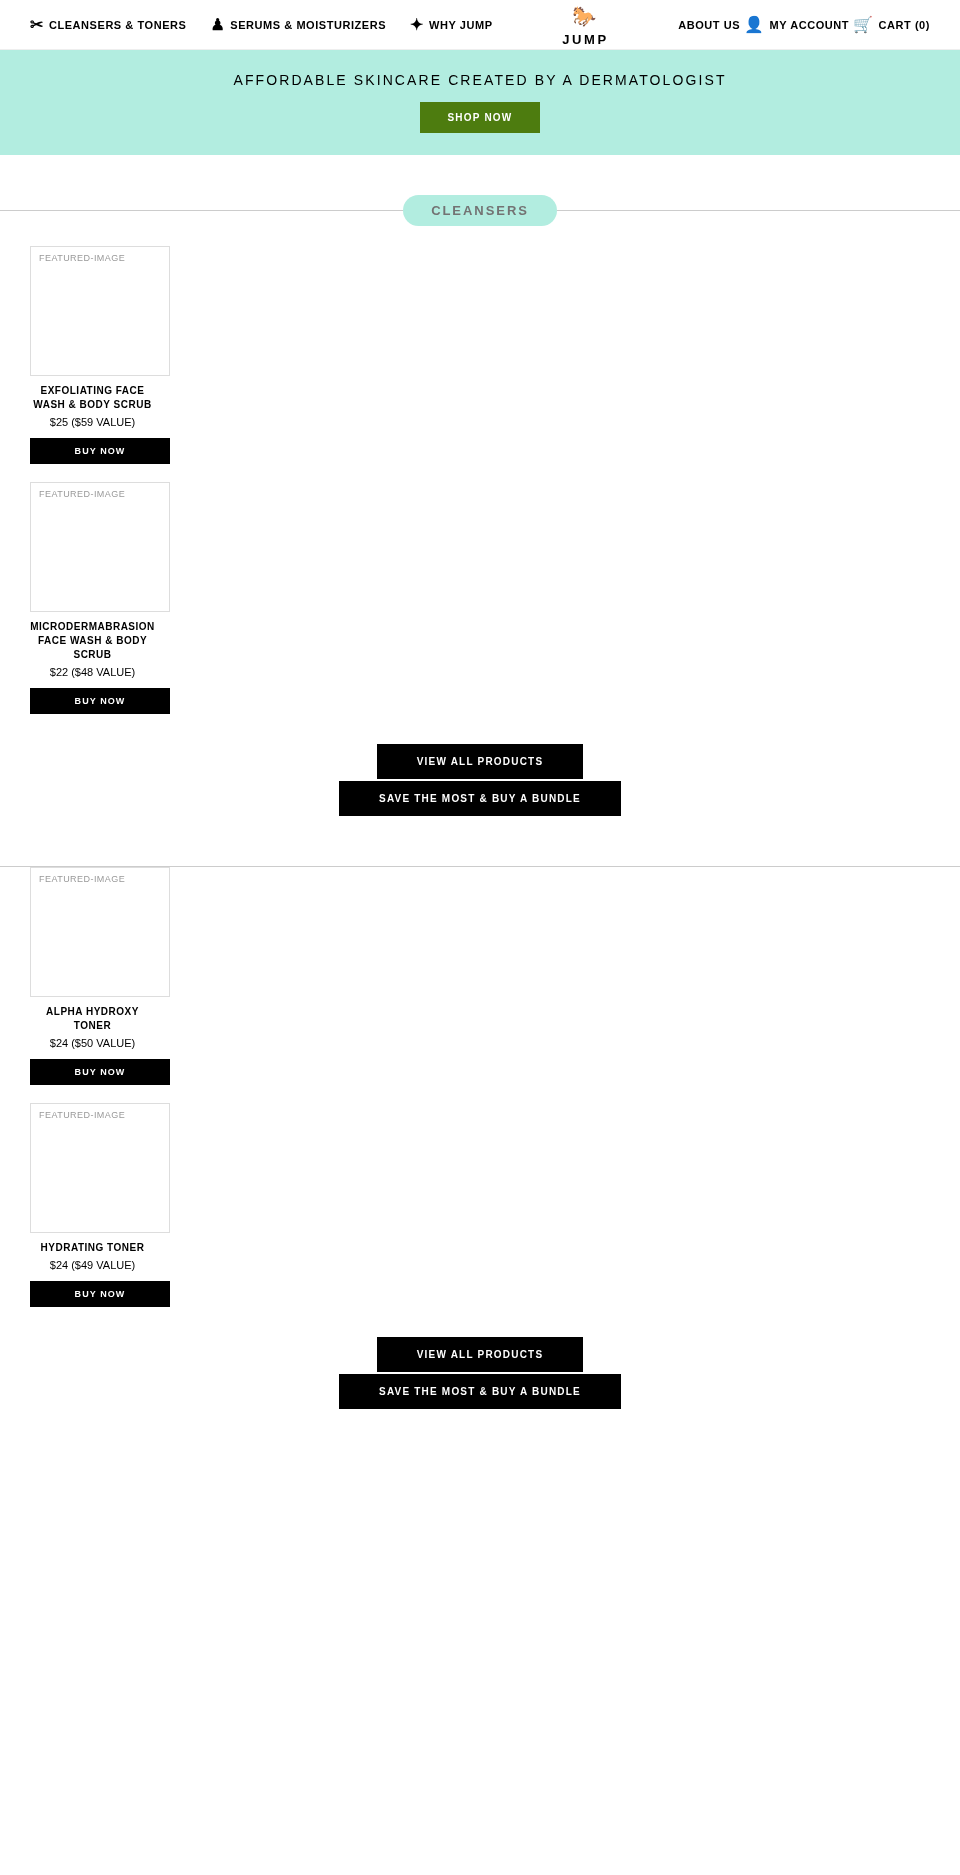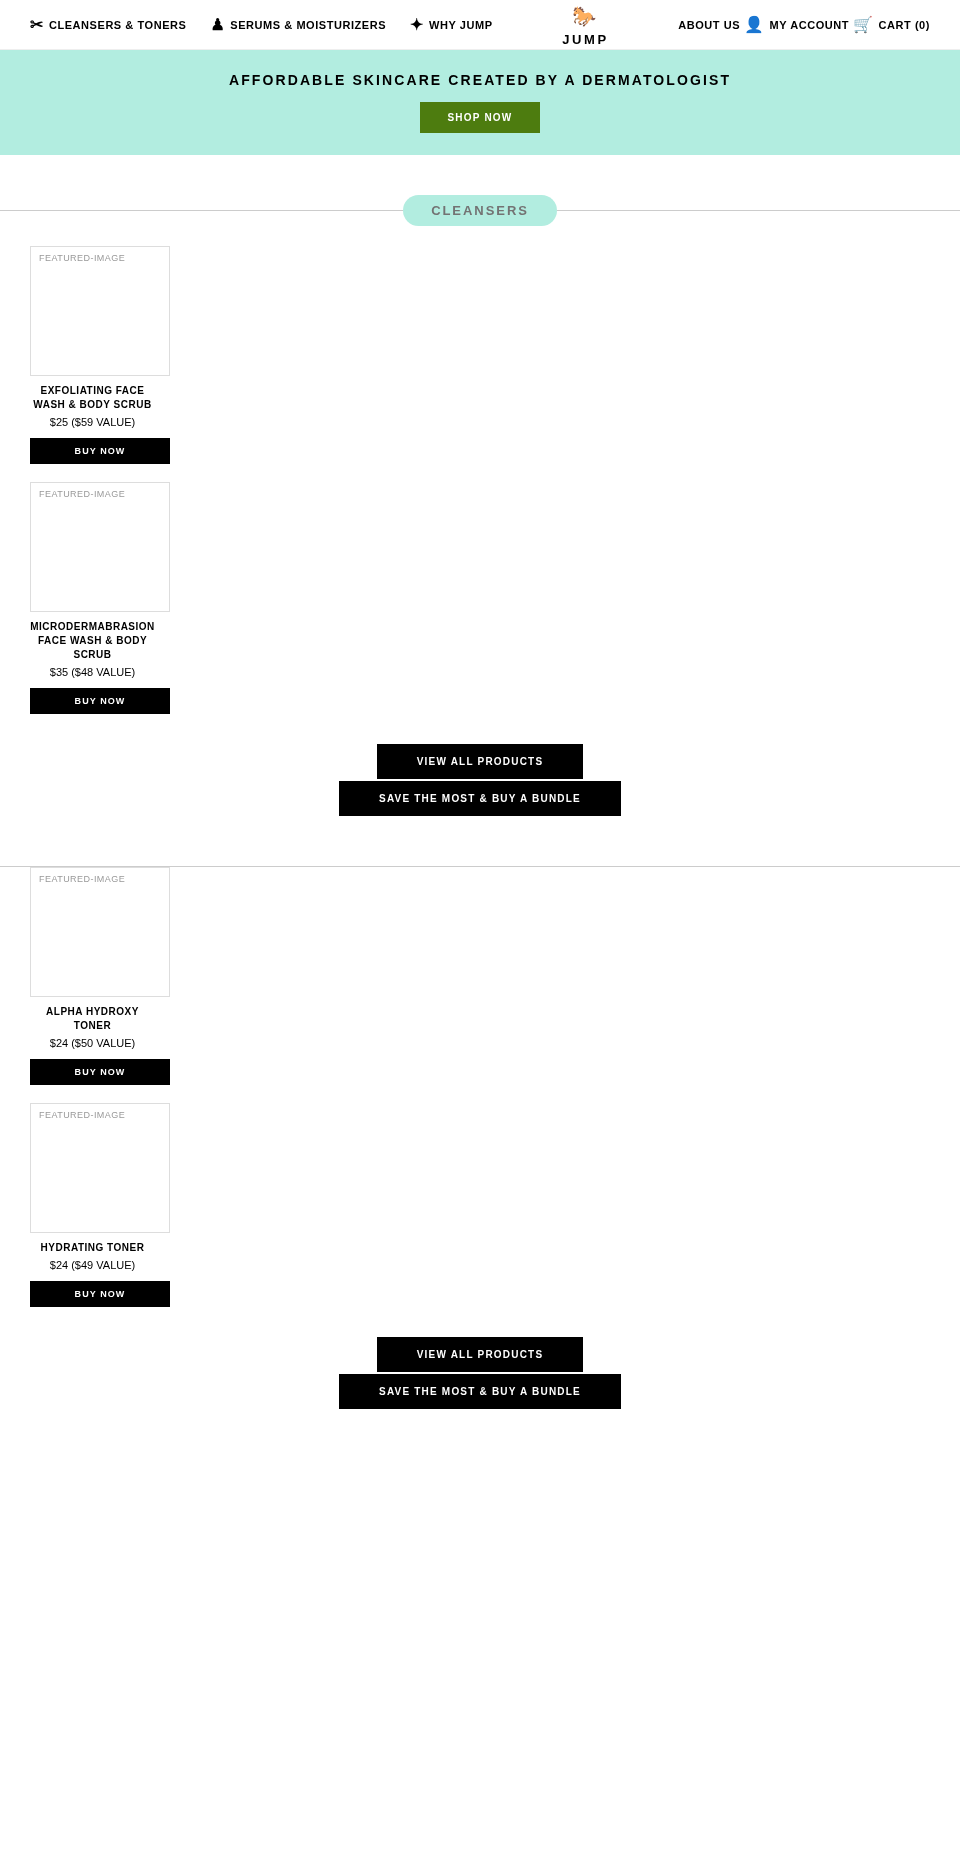--- a/index.html
+++ b/index.html
@@ -45,21 +45,21 @@
     }
 
     
     .hero-banner {
       background-color: #b2ede0;
       text-align: center;
       padding: 22px 20px;
     }
     .hero-tagline {
       font-size: 14px;
-      font-weight: 700;
+      font-weight: 400;
       letter-spacing: 0.15em;
       text-transform: uppercase;
       color: #000;
       margin-bottom: 14px;
     }
     .shop-now-btn {
       background: #4d7c0f;
       color: #fff;
       border: none;
       padding: 10px 28px;
@@ -251,21 +251,21 @@
     <div class="product-name">EXFOLIATING FACE WASH &amp; BODY SCRUB</div>
     <div class="product-price">$25 ($59 VALUE)</div>
   </div>
   <button class="buy-now-btn">BUY NOW</button>
 
   <div class="product-card">
     <div class="product-image-placeholder">
       <span class="featured-label">FEATURED-IMAGE</span>
     </div>
     <div class="product-name">MICRODERMABRASION FACE WASH &amp; BODY SCRUB</div>
-    <div class="product-price">$35 ($48 VALUE)</div>
+    <div class="product-price">$22 ($48 VALUE)</div>
   </div>
   <button class="buy-now-btn">BUY NOW</button>
 
   <div class="cta-buttons">
     <button class="cta-btn-dark">VIEW ALL PRODUCTS</button>
     <button class="cta-btn-outline">SAVE THE MOST &amp; BUY A BUNDLE</button>
   </div>
 </div>
 
 <div class="toners-section">

